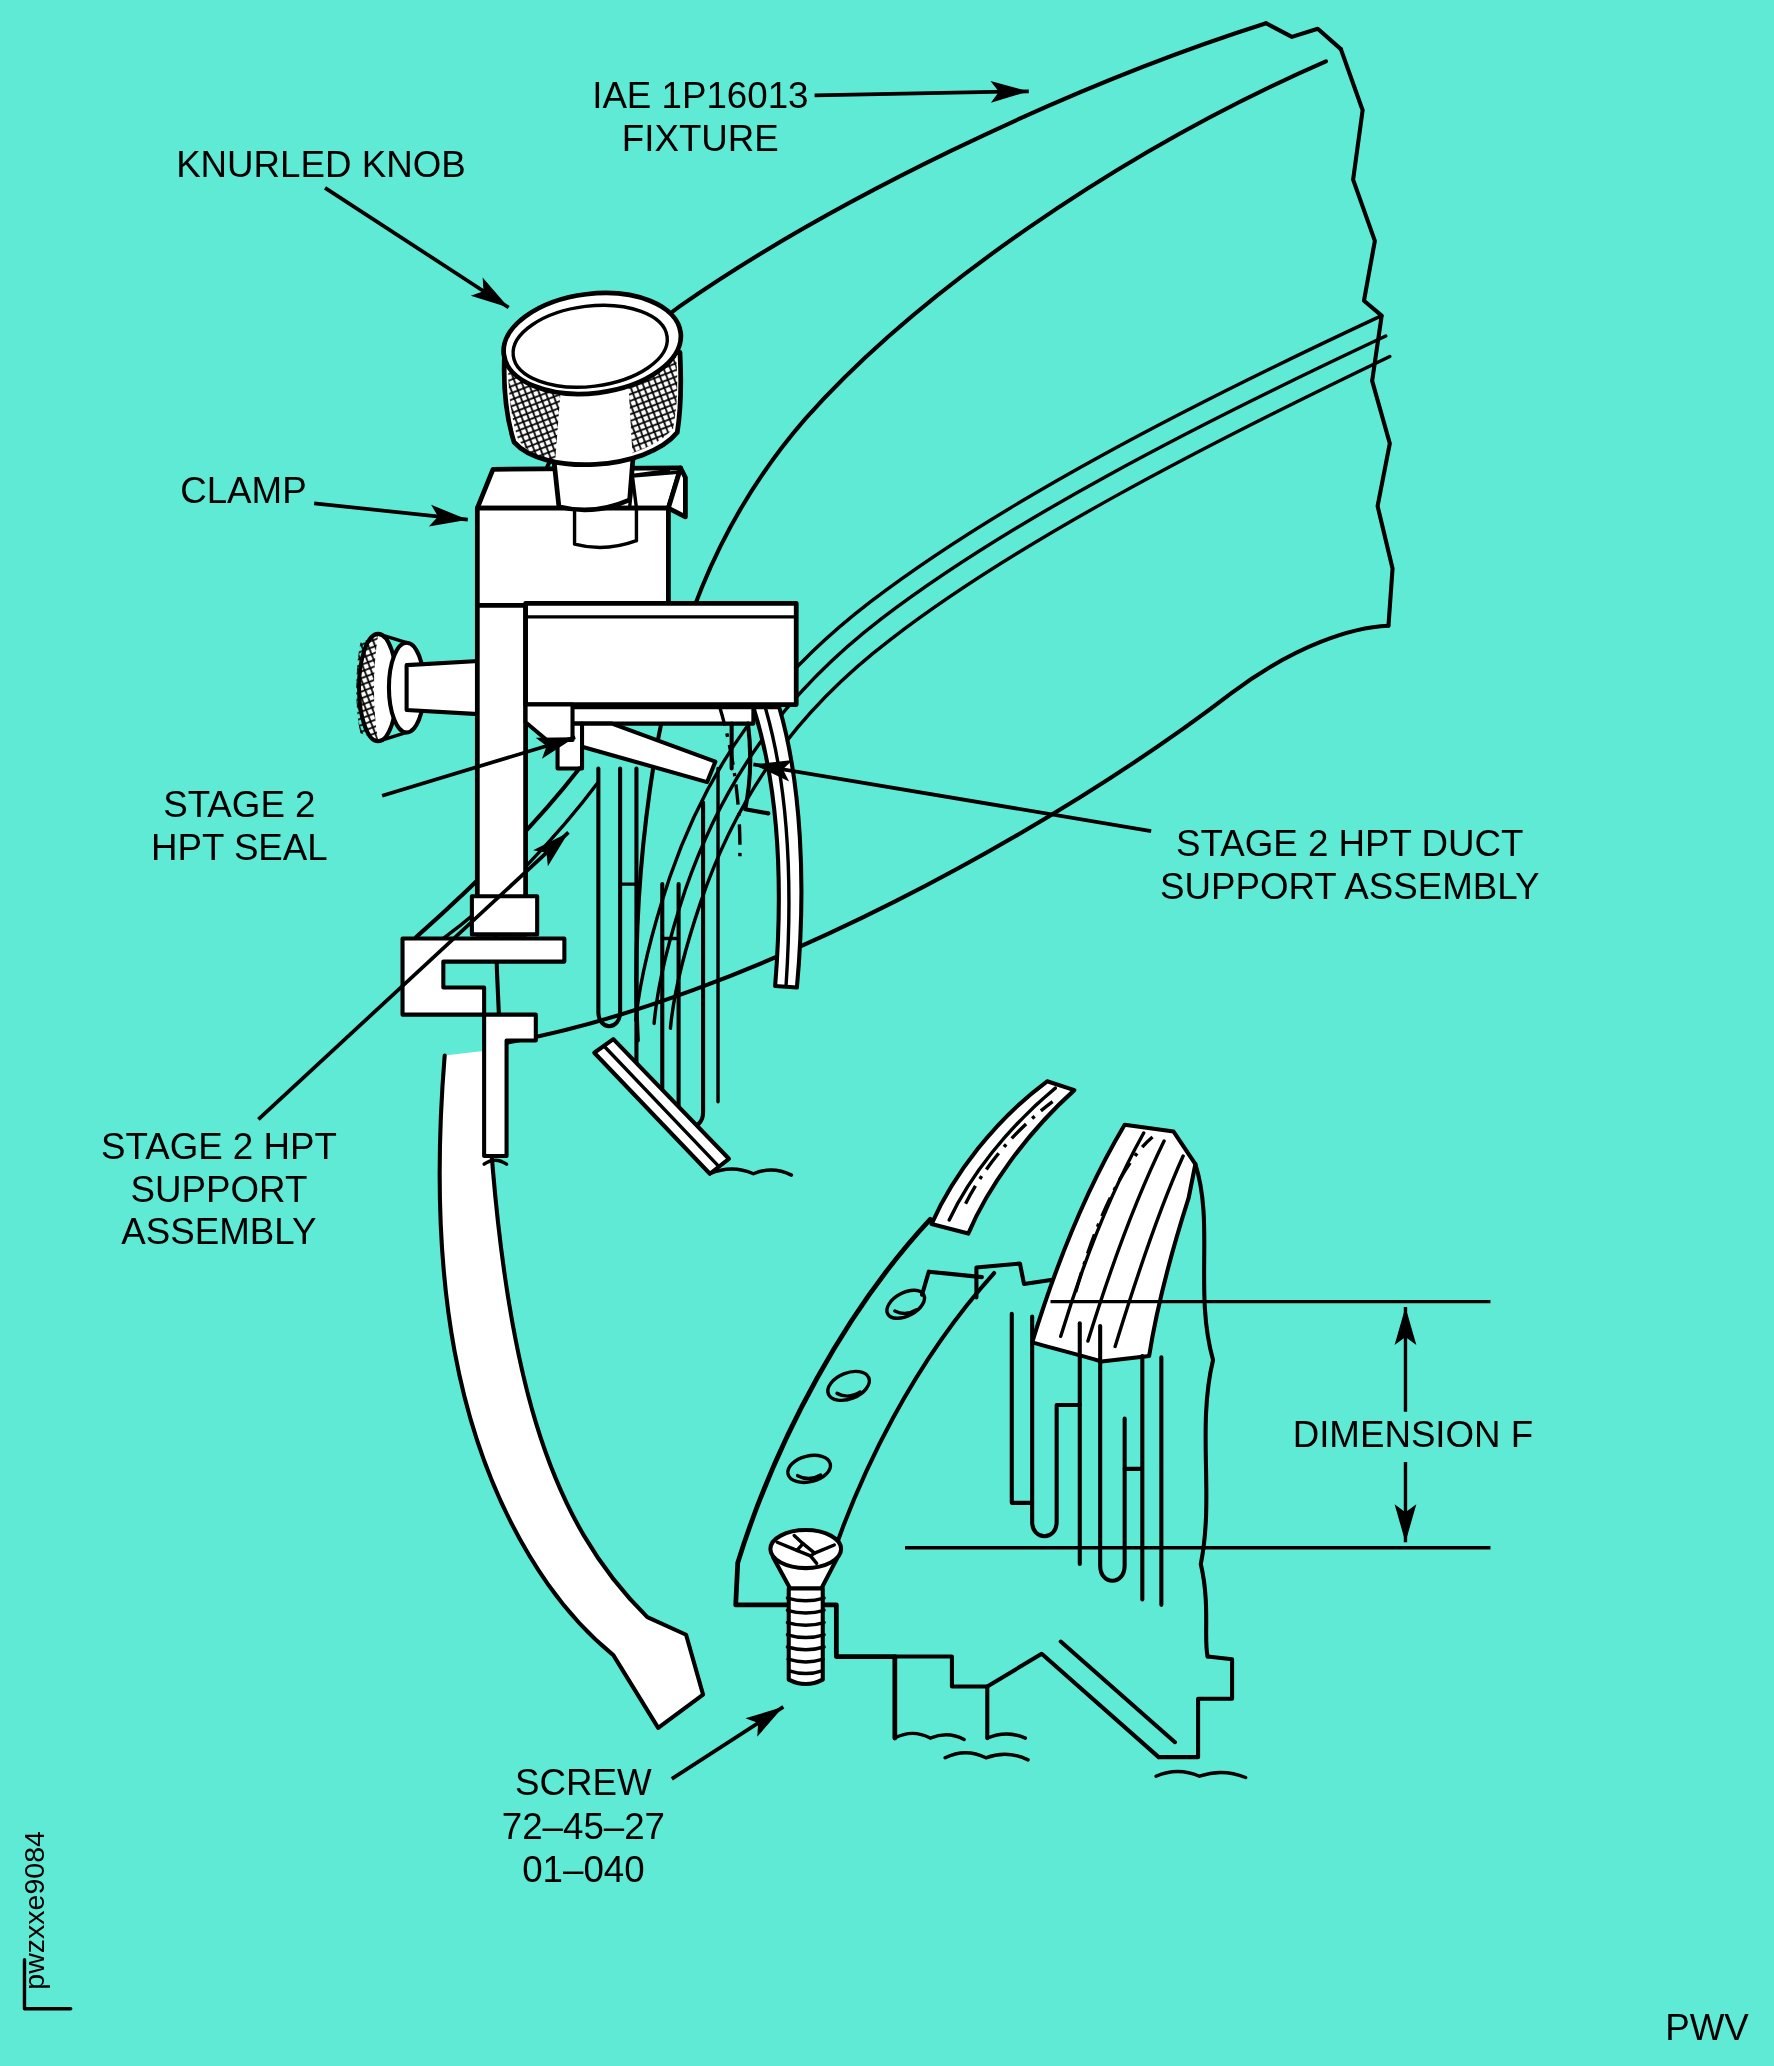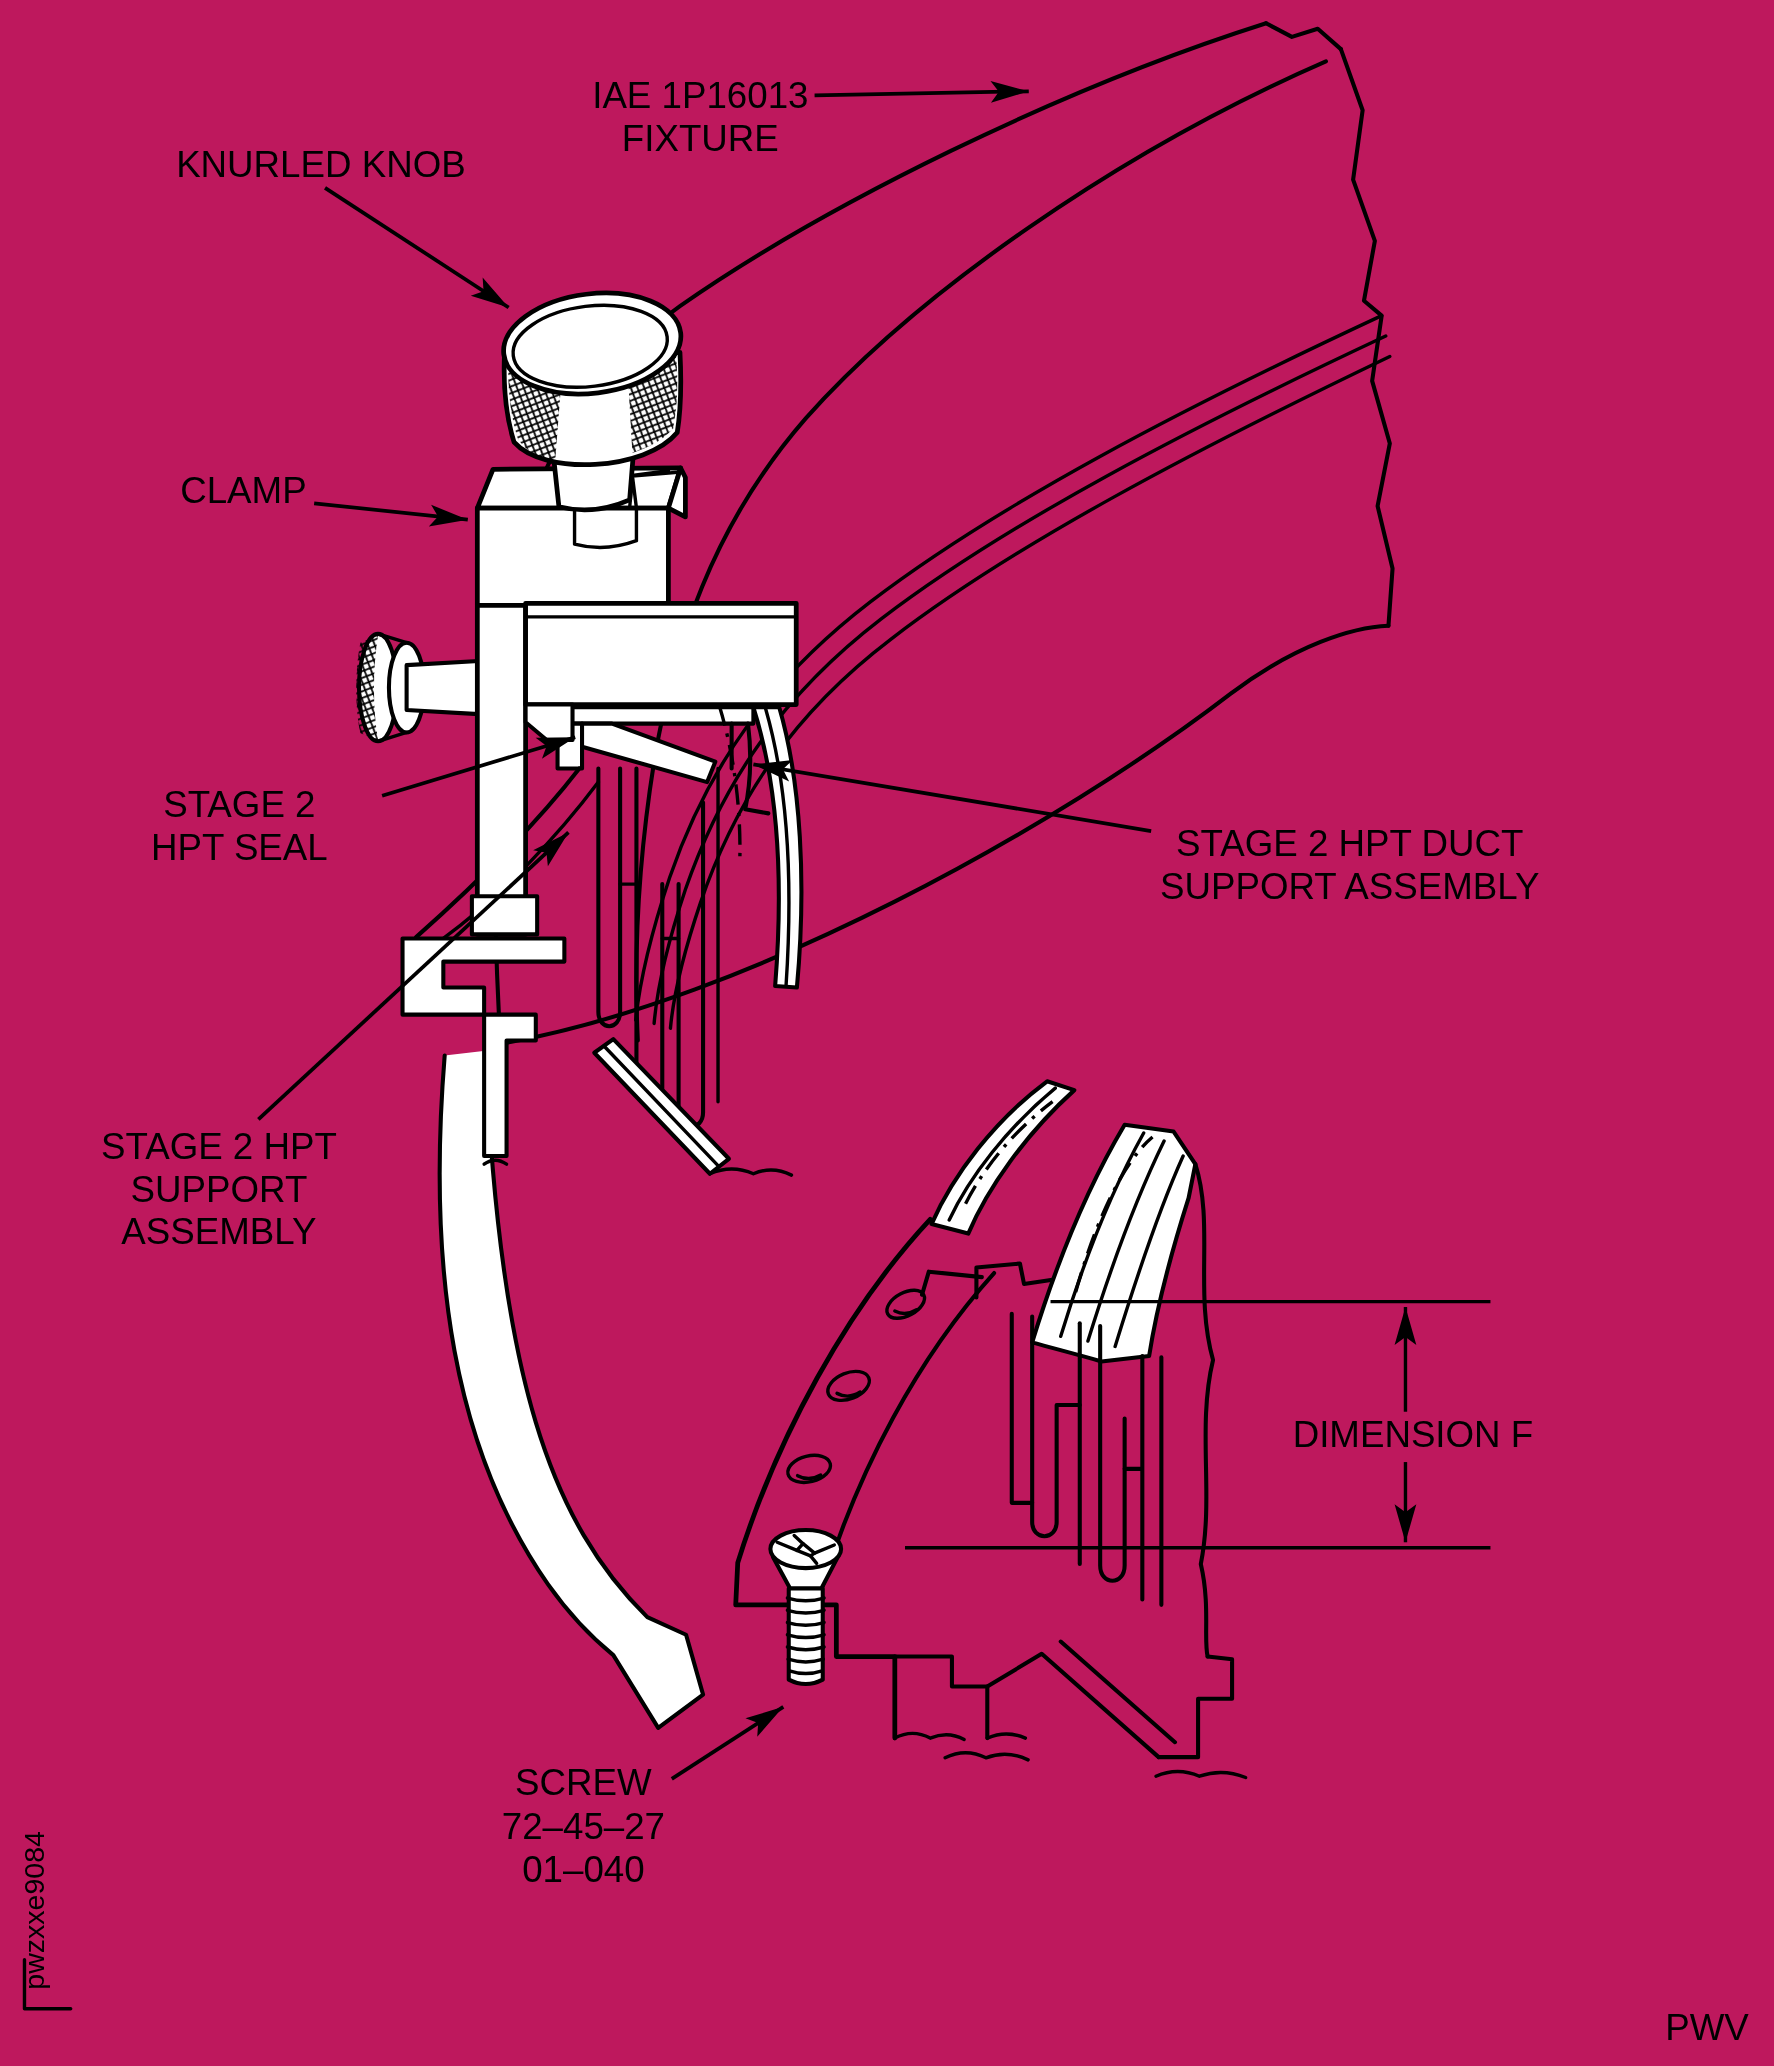--- a/index.html
+++ b/index.html
@@ -1,16 +1,16 @@
 <!DOCTYPE html>
 <html style="font-size:11px"><head>
 <meta charset="utf-8">
 <style>
   html,body{margin:0;padding:0;background:#ffffff;}
-  .page{position:relative;width:1774px;height:2066px;background:#be185d;overflow:hidden;
+  .page{position:relative;width:1774px;height:2066px;background:#5eead4;overflow:hidden;
         font-family:"Liberation Sans",sans-serif;}
   svg{position:absolute;left:0;top:0;}
   .ln{fill:none;stroke:#000;stroke-width:7;stroke-linecap:round;stroke-linejoin:round;}
   .ln6{fill:none;stroke:#000;stroke-width:6;stroke-linecap:round;stroke-linejoin:round;}
   .ln5{fill:none;stroke:#000;stroke-width:5;stroke-linecap:round;stroke-linejoin:round;}
   .wh{fill:#ffffff;stroke:#000;stroke-width:7;stroke-linejoin:round;}
   .wh6{fill:#ffffff;stroke:#000;stroke-width:6;stroke-linejoin:round;}
   .whn{fill:#ffffff;stroke:none;}
   .lead{fill:none;stroke:#000;stroke-width:5.5;stroke-linecap:butt;}
   .dim{fill:none;stroke:#000;stroke-width:5;}

